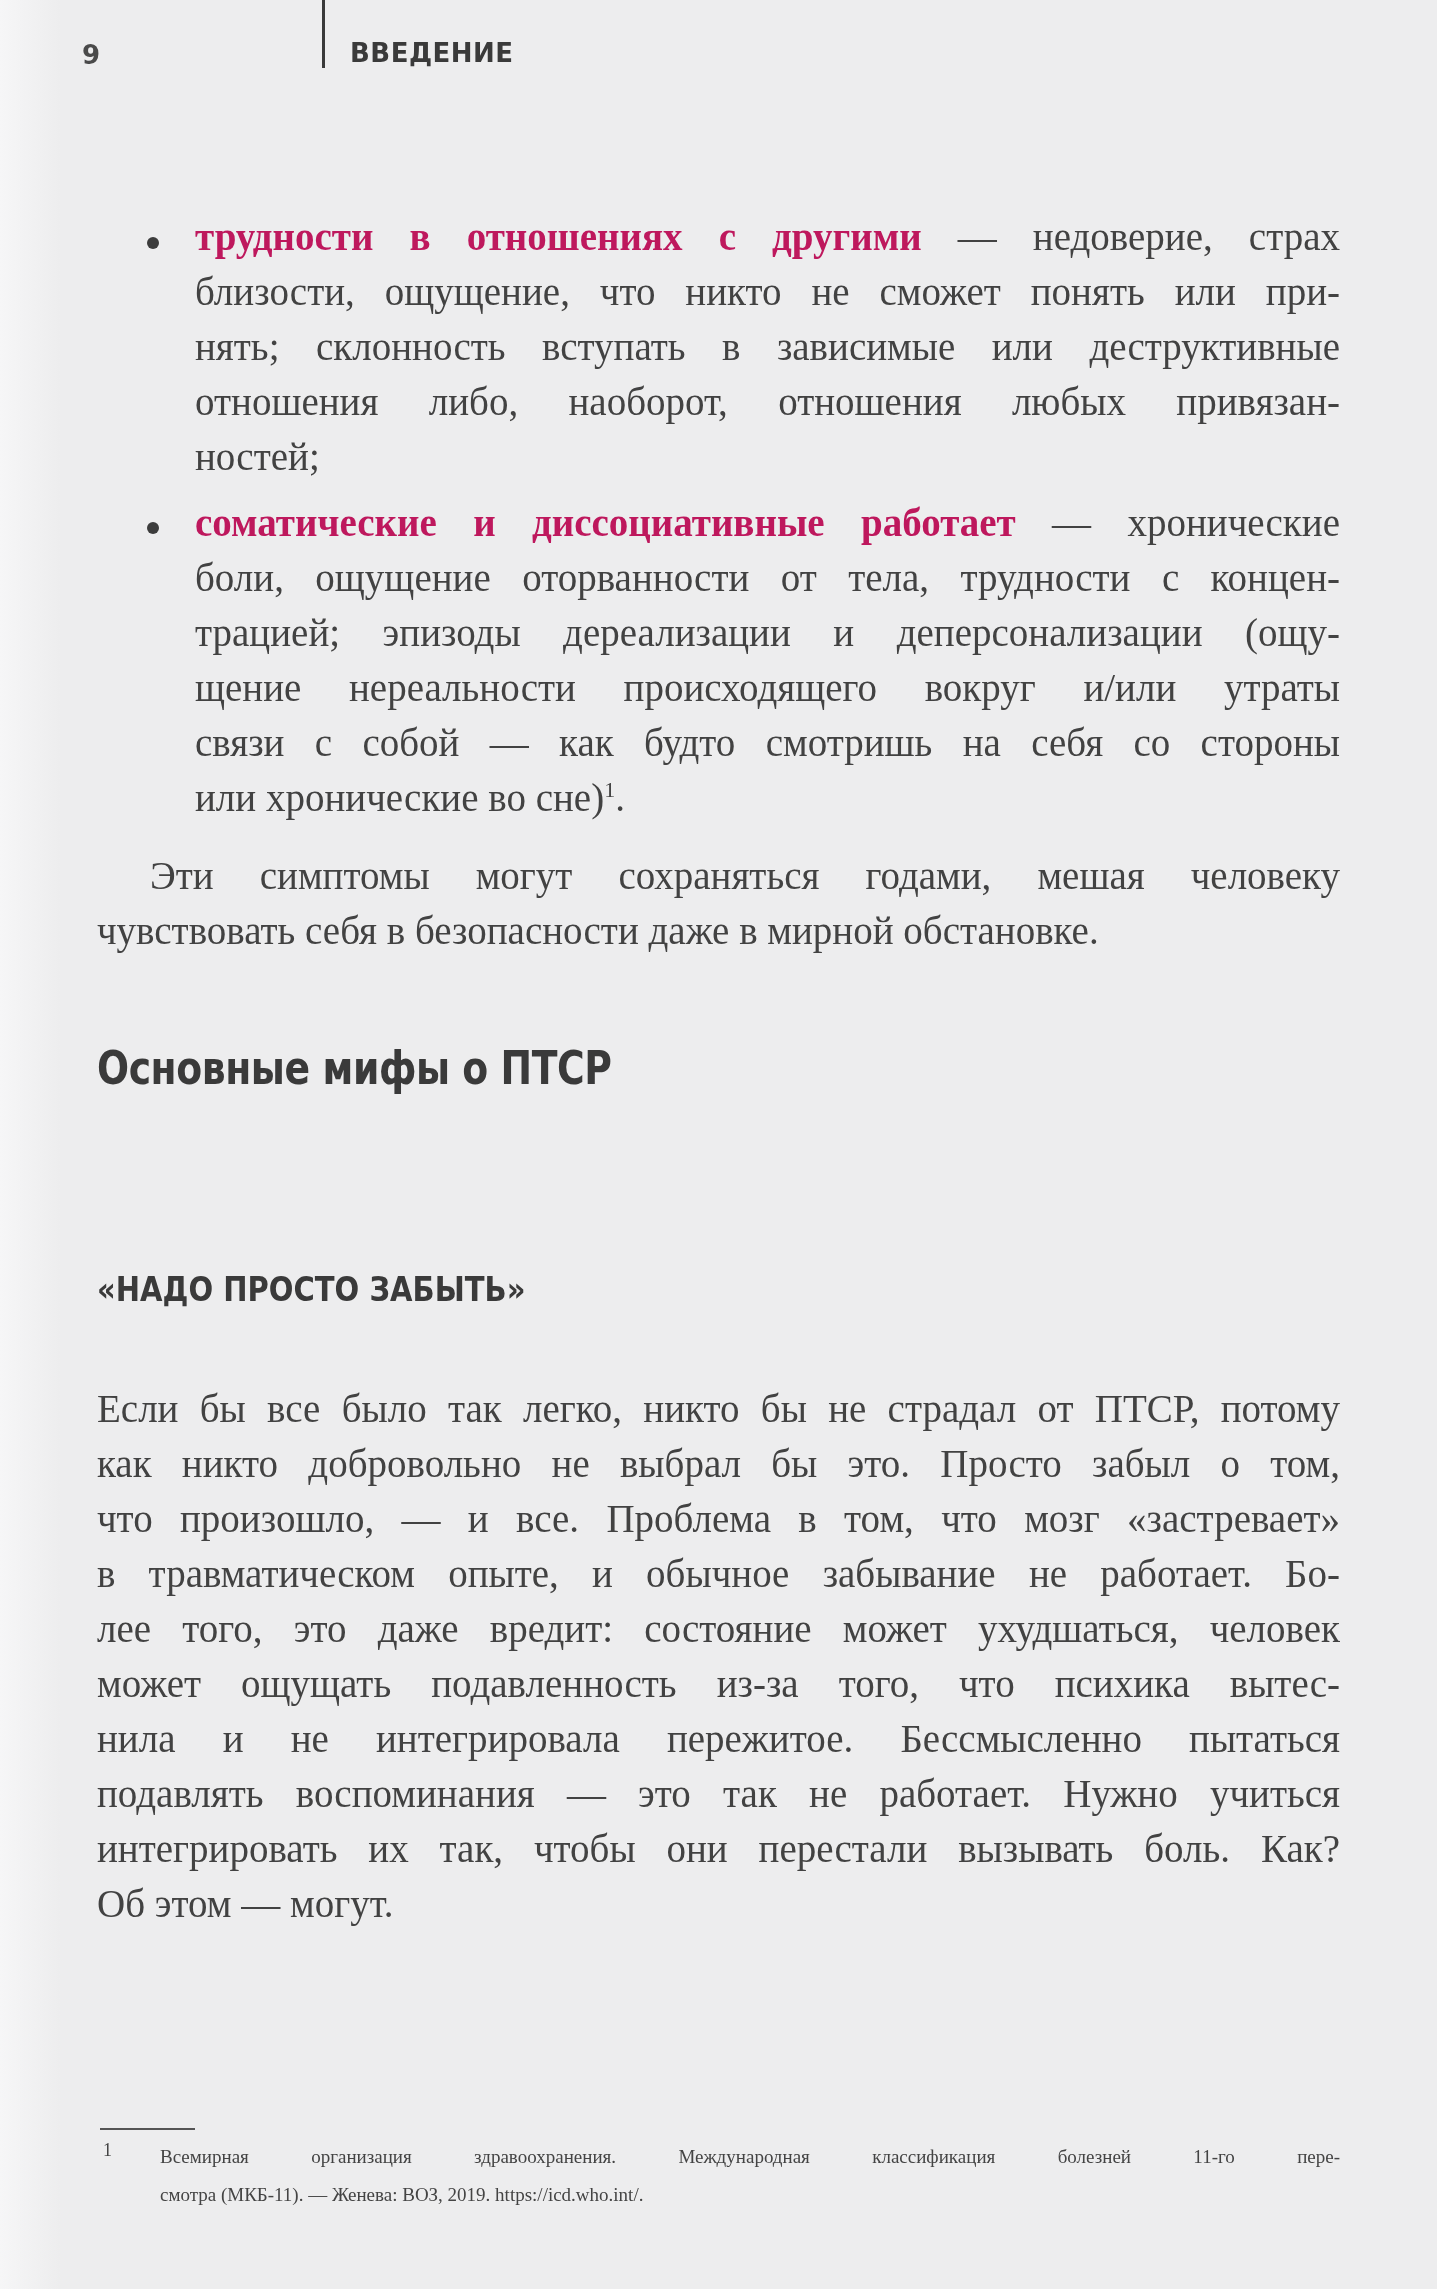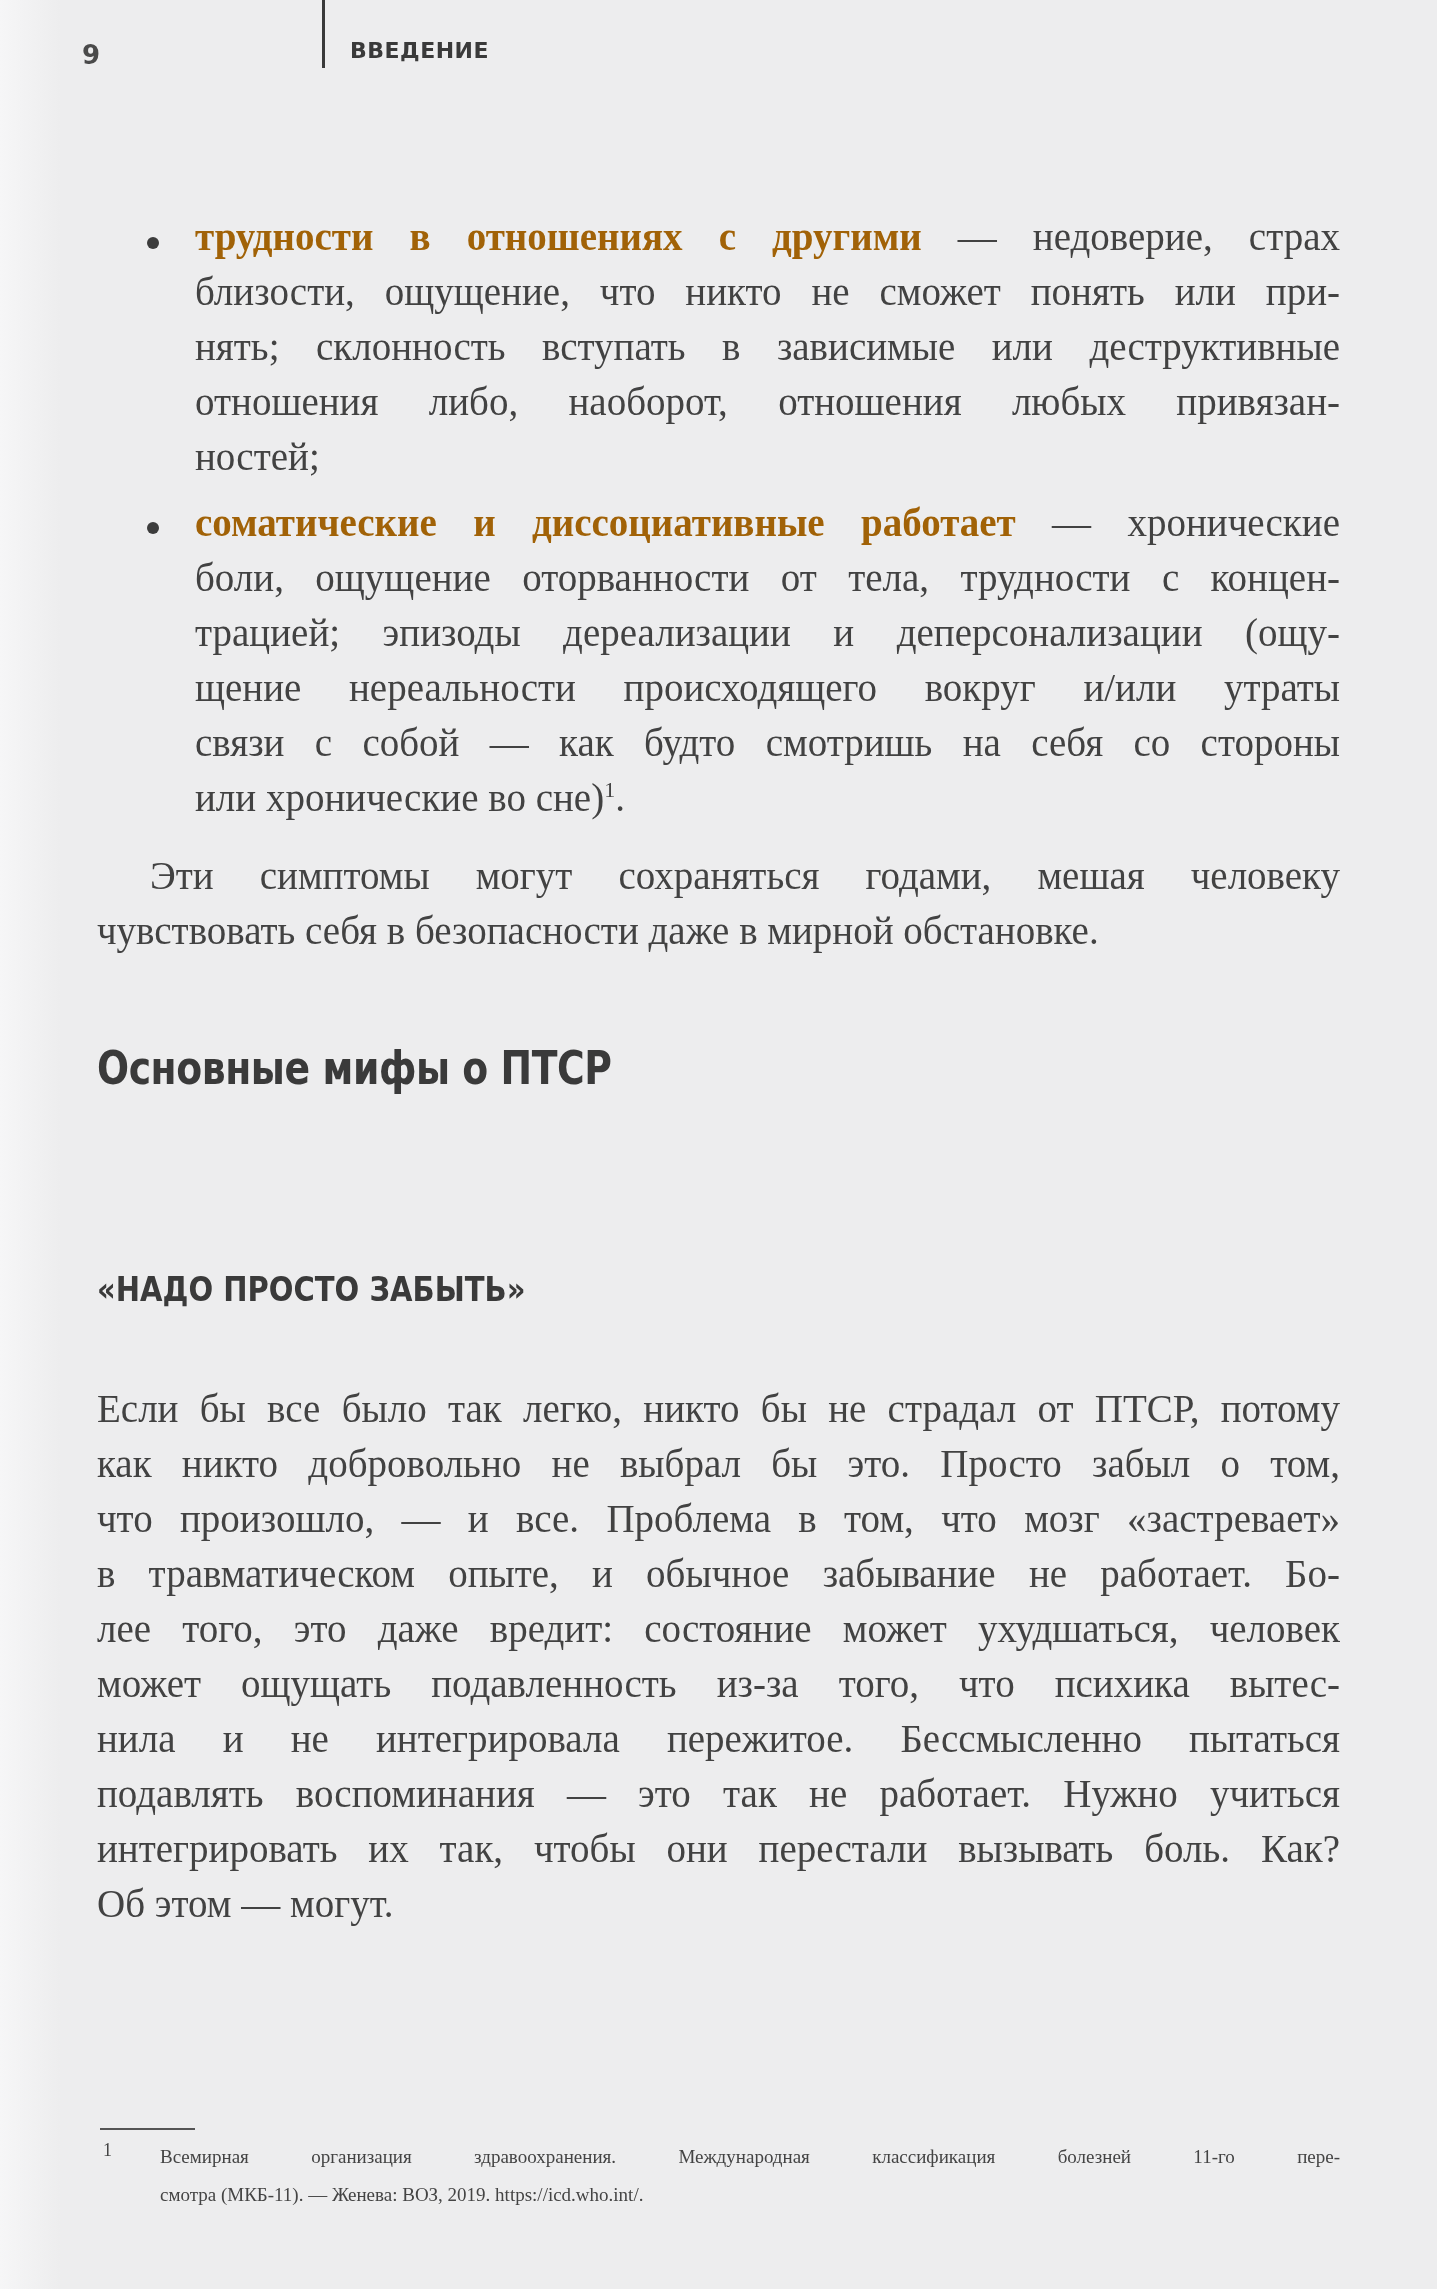--- a/index.html
+++ b/index.html
@@ -15,34 +15,34 @@
   }
   .runhead-line {
     position:absolute; left:322px; top:0; width:3px; height:68px; background:#3a3a3a;
   }
   .page-num {
     position:absolute; left:82px; top:40px;
     font-family:"DejaVu Sans", sans-serif; font-weight:bold; font-size:26px; color:#4a4a4a;
   }
   .runhead {
     position:absolute; left:350px; top:38px;
-    font-family:"DejaVu Sans", sans-serif; font-weight:bold; font-size:22px; color:#3a3a3a;
+    font-family:"DejaVu Sans", sans-serif; font-weight:bold; font-size:26px; color:#3a3a3a;
     letter-spacing:0.5px;
   }
   .line {
     position:absolute; height:52px; line-height:52px;
     font-family:"Liberation Serif", serif; font-size:39px; color:#424242;
     white-space:nowrap;
     text-align:justify; text-align-last:justify;
   }
   .line.last { text-align-last:left; }
   .bullet {
     position:absolute; width:12px; height:12px; border-radius:50%; background:#3c3c3c;
   }
-  b { font-weight:bold; color:#a16207; }
+  b { font-weight:bold; color:#be185d; }
   sup { font-size:22px; line-height:0; vertical-align:super; }
   .h2 {
     position:absolute; left:97px; top:1040px; height:56px; line-height:56px;
     font-family:"DejaVu Sans", sans-serif; font-weight:bold; font-size:46px; color:#3a3a3a;
     transform:scaleX(0.82); transform-origin:left center; white-space:nowrap;
     letter-spacing:-0.5px;
   }
   .h3 {
     position:absolute; left:97px; top:1270px; height:40px; line-height:40px;
     font-family:"DejaVu Sans", sans-serif; font-weight:bold; font-size:33px; color:#3a3a3a;

